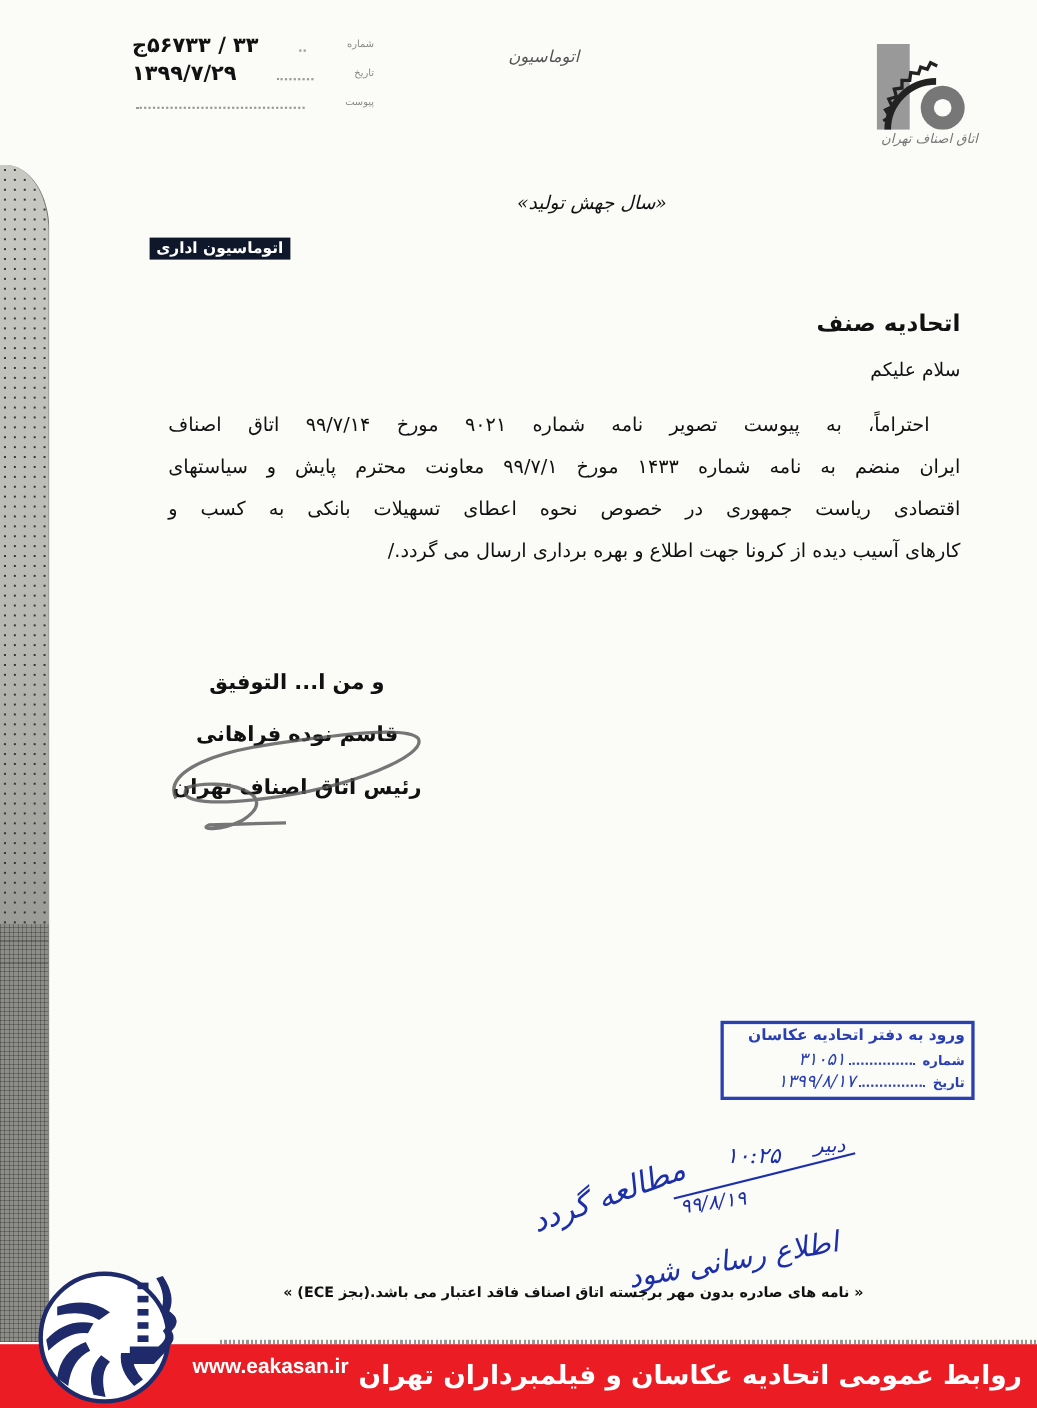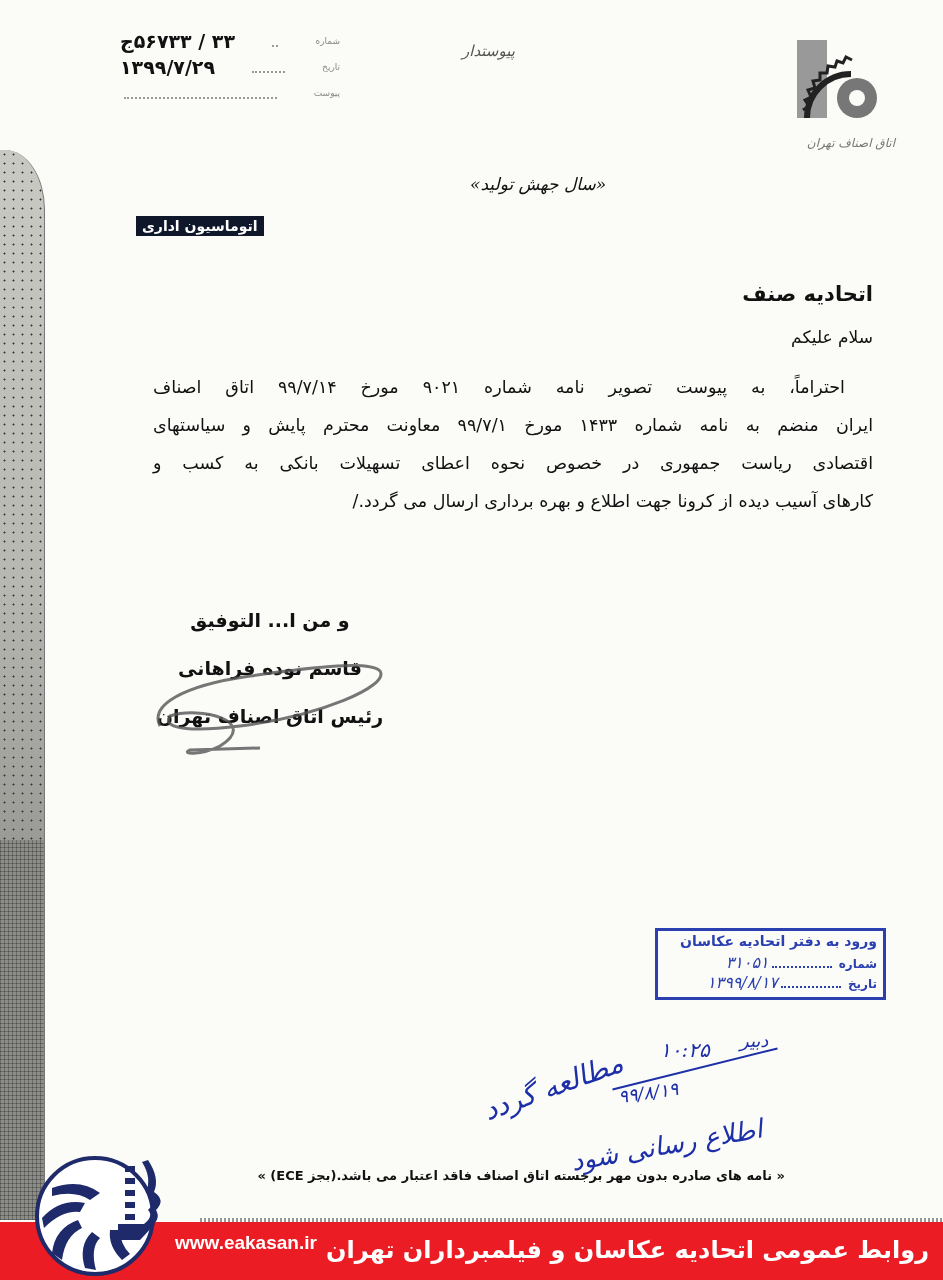--- a/index.html
+++ b/index.html
@@ -31,21 +31,21 @@
 
   
   .ref-block { left:120px; top:28px; width:220px; }
   .ref-row { display:flex; align-items:center; height:26px;gap:33px; }
   .ref-value { font-weight:bold; font-size:19px; letter-spacing:1px; }
   .ref-dots { flex:1; border-bottom:2px dotted #999; margin:0 4px; height:10px; }
   .ref-label { font-size:9px; color:#888; }
 
   
   .logo-box { left:797px; top:40px; width:98px; height:78px; }
-  .logo-caption { left:795px; top:136px; width:100px; font-size:12px; color:#777; font-style:italic; }
+  .logo-caption { left:795px; top:119px; width:100px; font-size:12px; color:#777; font-style:italic; text-align:center; }
 
   .handwritten-top { left:462px; top:42px; font-size:15px; color:#555; font-family:"DejaVu Serif", serif; font-style:italic; }
   .year-slogan { left:470px; top:174px; font-size:17px; font-family:"DejaVu Serif", serif; font-style:italic; }
 
   .dept-label {
     left:136px; top:216px; background:#0f172a; color:#fff;
     font-weight:bold; font-size:14px; padding:2px 6px;
   }
 
   .recipient { right:70px; top:282px; font-weight:bold; font-size:21px; }
@@ -107,21 +107,21 @@
     <span class="ref-value rtl">۱۳۹۹/۷/۲۹</span>
     <span class="ref-dots"></span>
     <span class="ref-label rtl">تاریخ</span>
   </div>
   <div class="ref-row">
     <span class="ref-dots"></span>
     <span class="ref-label rtl">پیوست</span>
   </div>
 </div>
 
-<div class="abs handwritten-top rtl">پیوستدار</div>
+<div class="abs handwritten-top rtl">اتوماسیون</div>
 
 <div class="abs logo-box">
   <svg width="98" height="78" viewBox="0 0 98 78">
     <rect x="0" y="0" width="30" height="78" fill="#999"></rect>
     <path d="M10 78 A44 44 0 0 1 54 34" stroke="#222" stroke-width="6" fill="none"></path>
     <path d="M6 70 l6-4 l-4-6 l6-3 l-3-7 l7-2 l-2-7 l7-1 l0-7 l7 0 l1-7 l7 1 l2-6 l6 2 l3-6 l6 3" stroke="#222" stroke-width="3" fill="none"></path>
     <circle cx="60" cy="58" r="20" fill="#777"></circle>
     <circle cx="60" cy="58" r="8" fill="#fbfbf8"></circle>
   </svg>
 </div>

